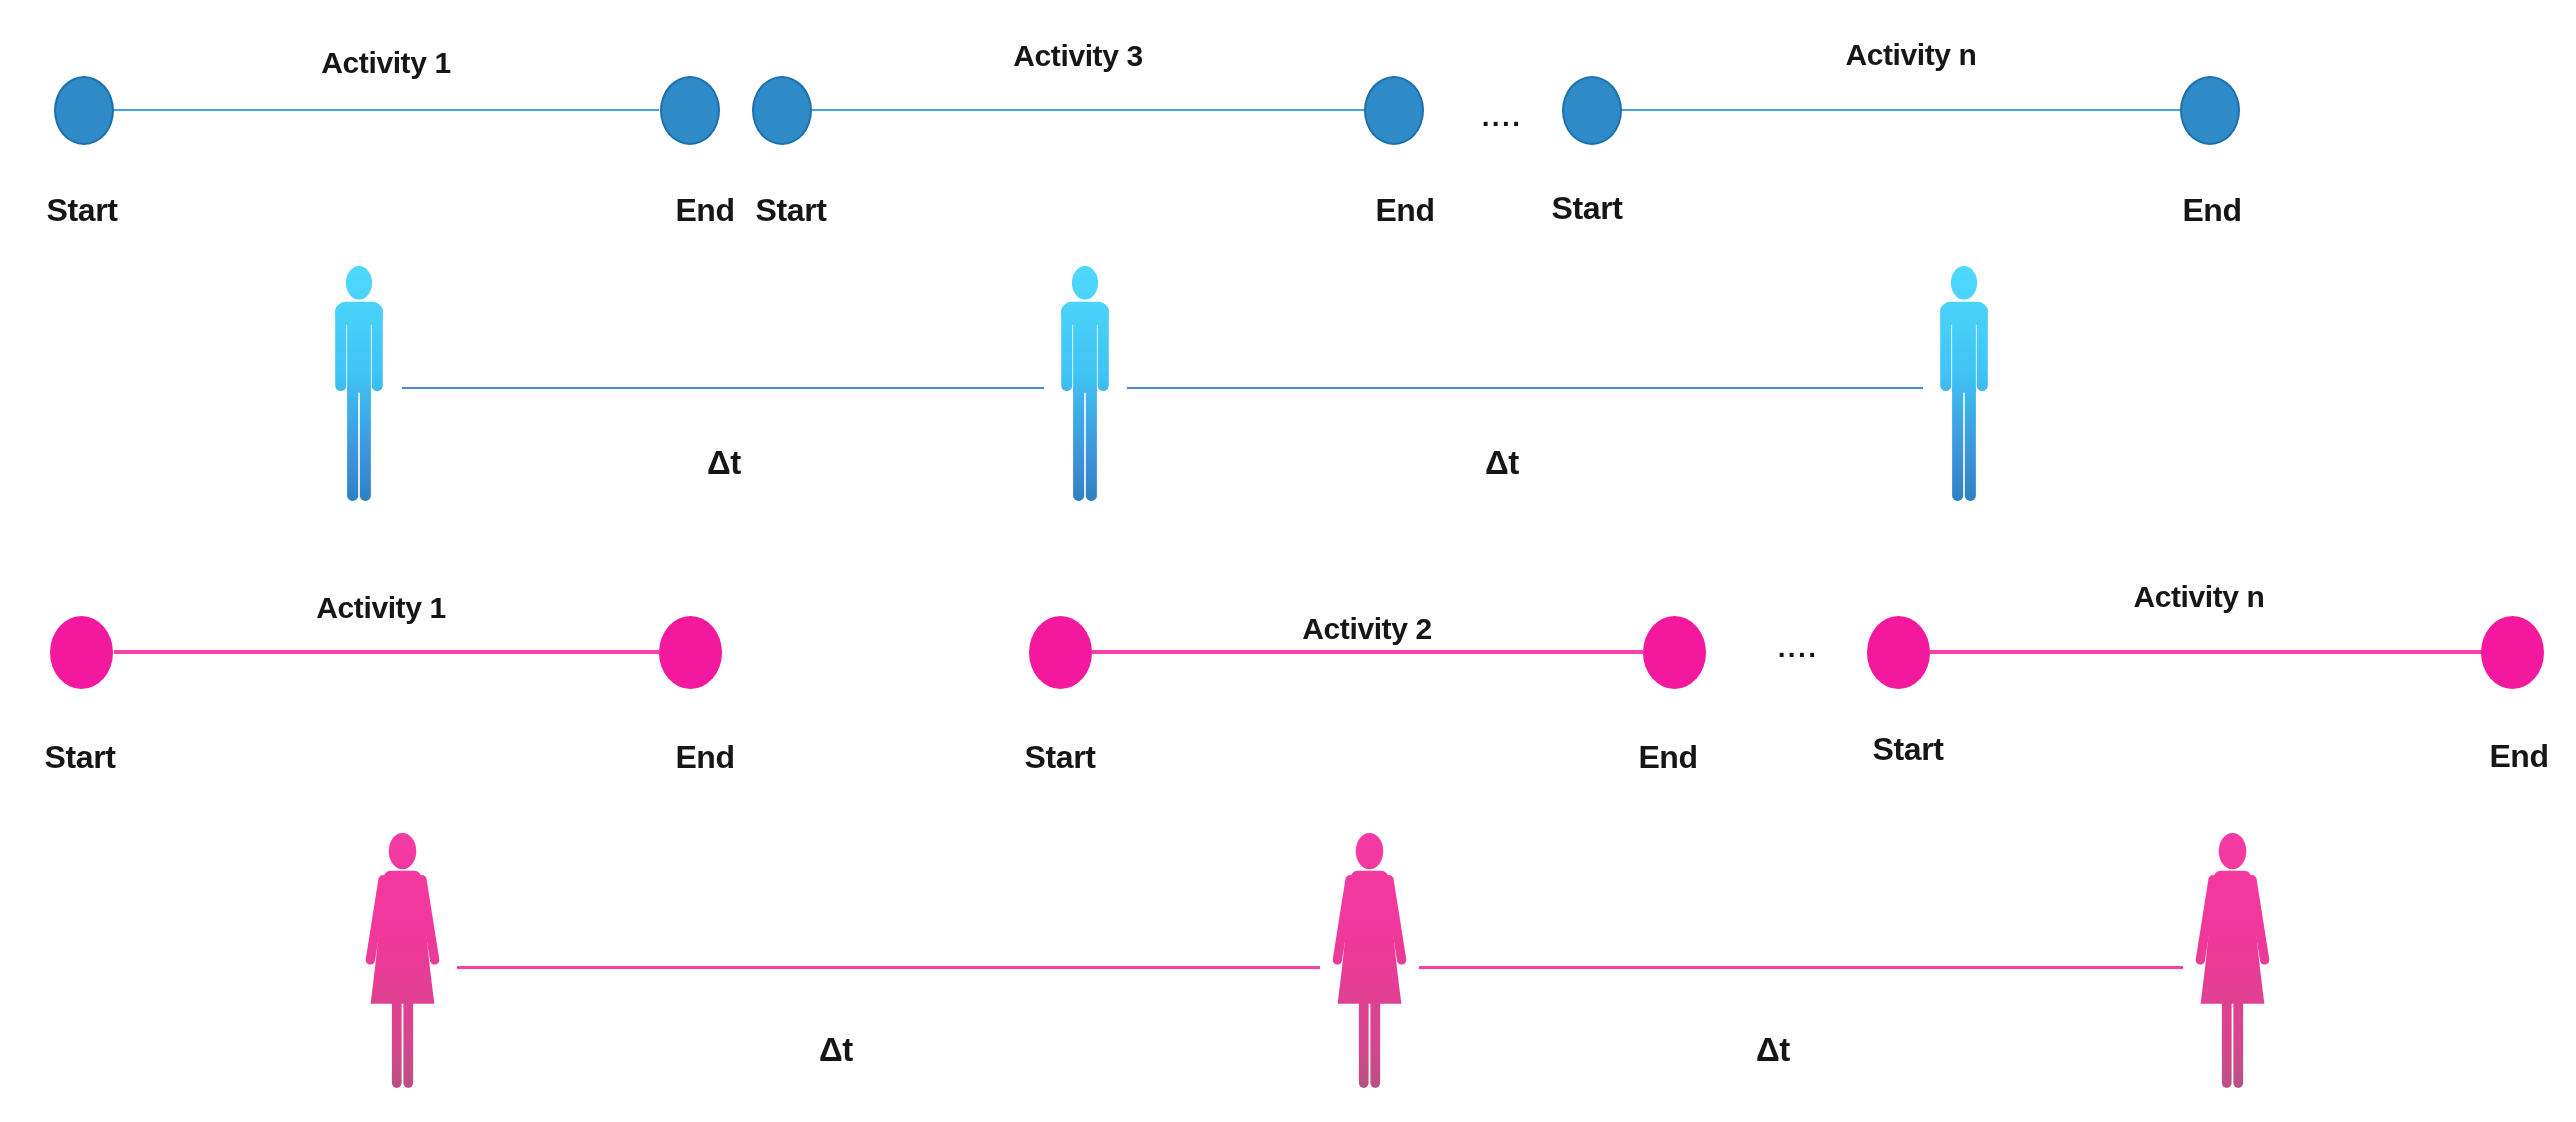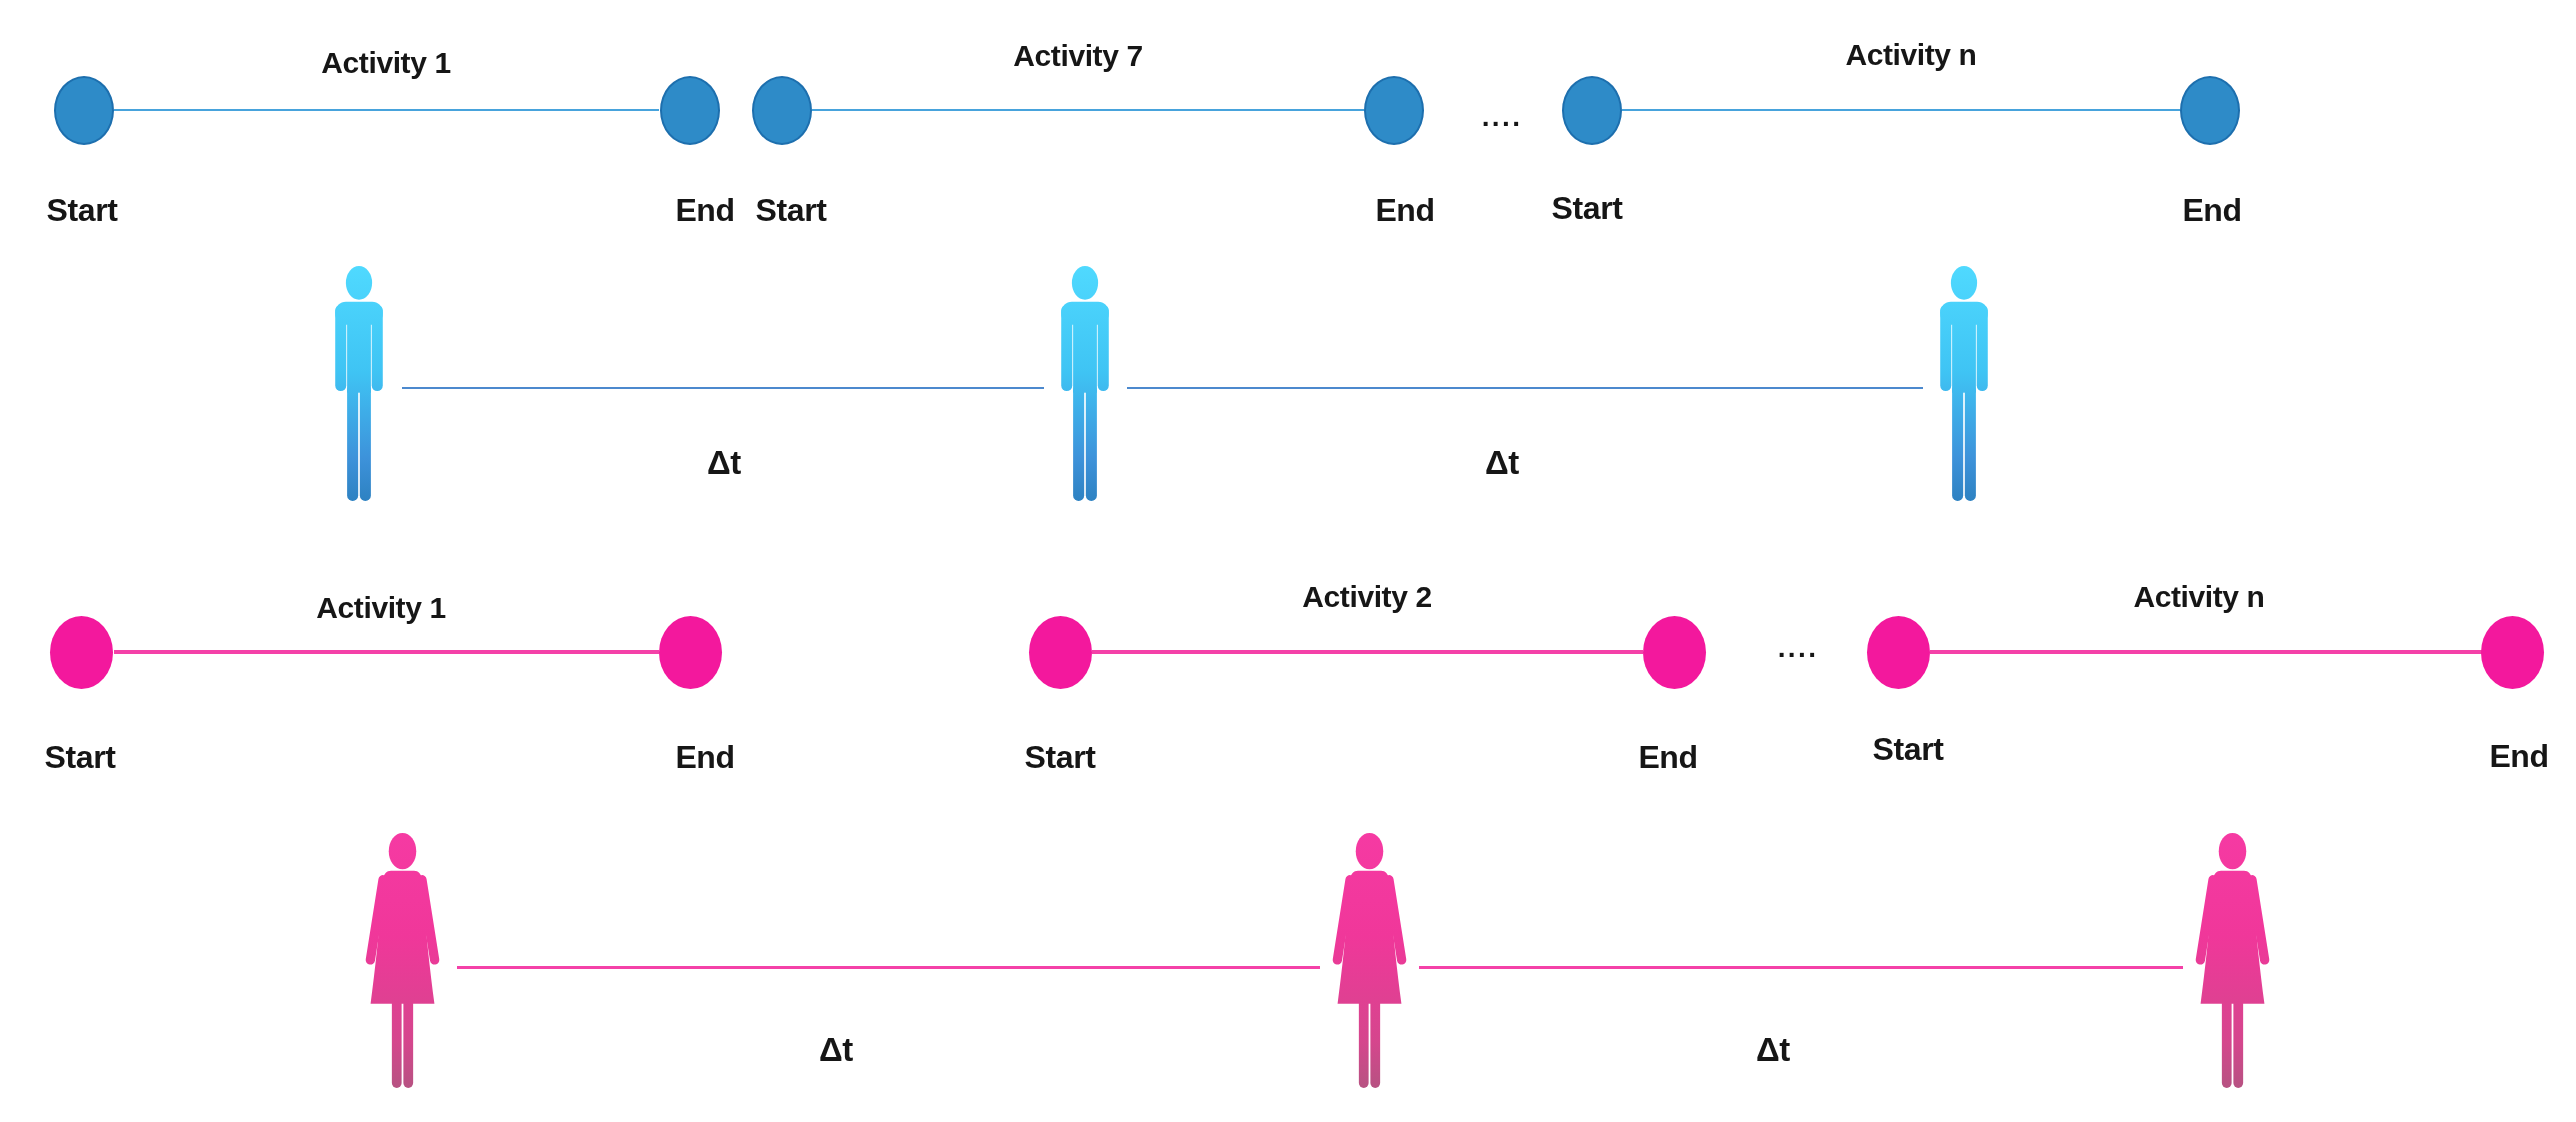--- a/index.html
+++ b/index.html
@@ -60,21 +60,21 @@
   <div class="hline line-blue" style="left:114px;top:109px;width:545px;"></div>
   <div class="node node-blue" style="left:54px;top:76px;"></div>
   <div class="node node-blue" style="left:660px;top:76px;"></div>
   <div class="txt act-label" style="left:386px;top:46px;">Activity 1</div>
   <div class="txt se-label" style="left:82px;top:192px;">Start</div>
   <div class="txt se-label" style="left:705px;top:192px;">End</div>
 
   <div class="hline line-blue" style="left:812px;top:109px;width:552px;"></div>
   <div class="node node-blue" style="left:752px;top:76px;"></div>
   <div class="node node-blue" style="left:1364px;top:76px;"></div>
-  <div class="txt act-label" style="left:1078px;top:39px;">Activity 7</div>
+  <div class="txt act-label" style="left:1078px;top:39px;">Activity 3</div>
   <div class="txt se-label" style="left:791px;top:192px;">Start</div>
   <div class="txt se-label" style="left:1405px;top:192px;">End</div>
 
   <div class="txt dots" style="left:1502px;top:101px;">....</div>
 
   <div class="hline line-blue" style="left:1622px;top:109px;width:558px;"></div>
   <div class="node node-blue" style="left:1562px;top:76px;"></div>
   <div class="node node-blue" style="left:2180px;top:76px;"></div>
   <div class="txt act-label" style="left:1911px;top:38px;">Activity n</div>
   <div class="txt se-label" style="left:1587px;top:190px;">Start</div>
@@ -123,21 +123,21 @@
   <div class="hline line-pink" style="left:114px;top:650px;width:545px;"></div>
   <div class="node node-pink" style="left:50px;top:616px;"></div>
   <div class="node node-pink" style="left:659px;top:616px;"></div>
   <div class="txt act-label" style="left:381px;top:591px;">Activity 1</div>
   <div class="txt se-label" style="left:80px;top:739px;">Start</div>
   <div class="txt se-label" style="left:705px;top:739px;">End</div>
 
   <div class="hline line-pink" style="left:1092px;top:650px;width:551px;"></div>
   <div class="node node-pink" style="left:1029px;top:616px;"></div>
   <div class="node node-pink" style="left:1643px;top:616px;"></div>
-  <div class="txt act-label" style="left:1367px;top:580px;">Activity 2</div>
+  <div class="txt act-label" style="left:1367px;top:612px;">Activity 2</div>
   <div class="txt se-label" style="left:1060px;top:739px;">Start</div>
   <div class="txt se-label" style="left:1668px;top:739px;">End</div>
 
   <div class="txt dots" style="left:1798px;top:632px;">....</div>
 
   <div class="hline line-pink" style="left:1930px;top:650px;width:552px;"></div>
   <div class="node node-pink" style="left:1867px;top:616px;"></div>
   <div class="node node-pink" style="left:2481px;top:616px;"></div>
   <div class="txt act-label" style="left:2199px;top:580px;">Activity n</div>
   <div class="txt se-label" style="left:1908px;top:731px;">Start</div>

